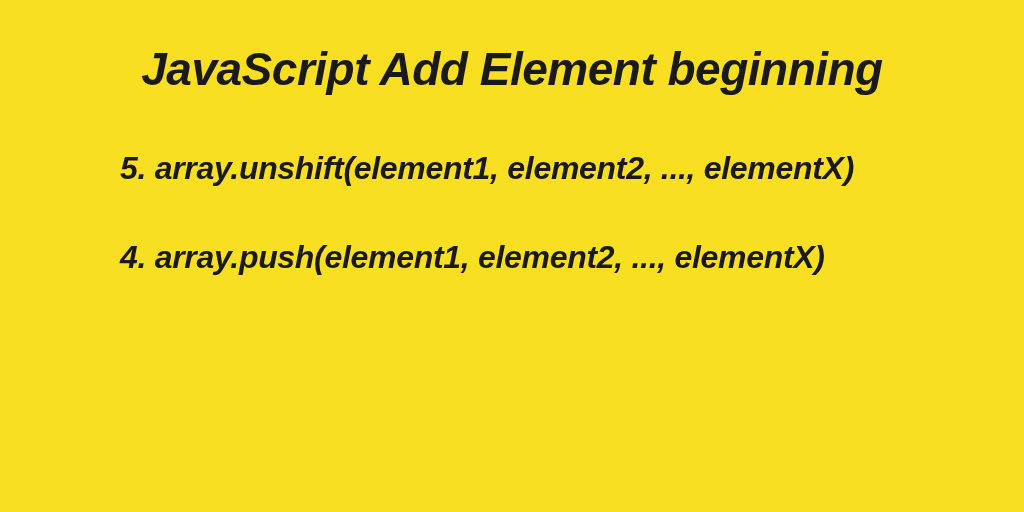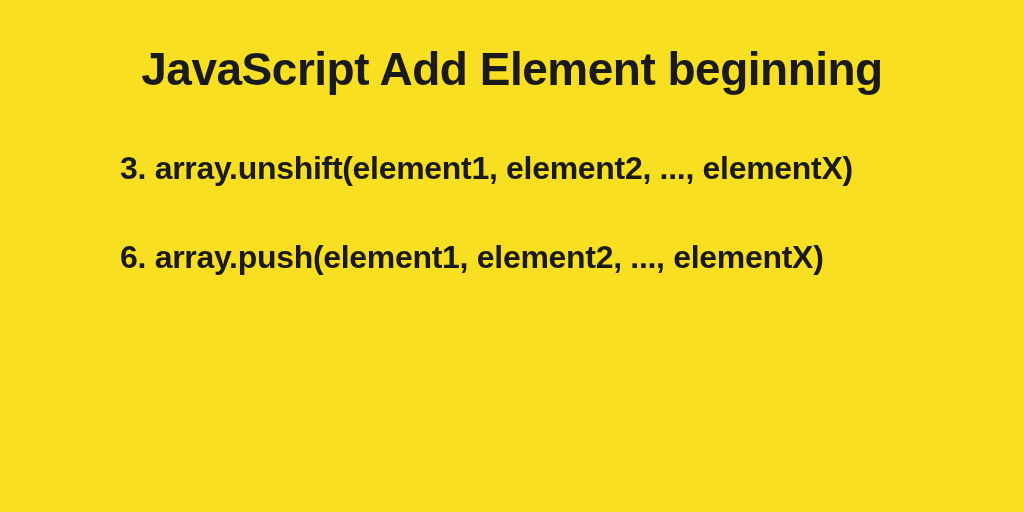--- a/index.html
+++ b/index.html
@@ -12,20 +12,21 @@
       height: 512px;
       background-color: #f8df22;
       font-family: "Segoe UI", Arial, sans-serif;
       color: #1a1a1a;
       overflow: hidden;
     }
     .container {
       width: 100%;
       height: 100%;
       padding: 38px 80px 0 80px;
+      font-style: italic;
     }
     .title {
       font-size: 46px;
       font-weight: 800;
       text-align: center;
       line-height: 1.35;
       letter-spacing: -0.5px;
       margin-bottom: 50px;
     }
     .list {
@@ -39,16 +40,16 @@
     }
   </style>
 </head>
 <body>
 
 <div class="container">
   <h1 class="title">
     <span>JavaScript Add Element beginning</span><br>
   </h1>
   <div class="list">
-    <div class="list-item">3. array.unshift(element1, element2, ..., elementX)</div>
-    <div class="list-item">6. array.push(element1, element2, ..., elementX)</div>
+    <div class="list-item">5. array.unshift(element1, element2, ..., elementX)</div>
+    <div class="list-item">4. array.push(element1, element2, ..., elementX)</div>
   </div>
 </div>
 
 </body></html>

